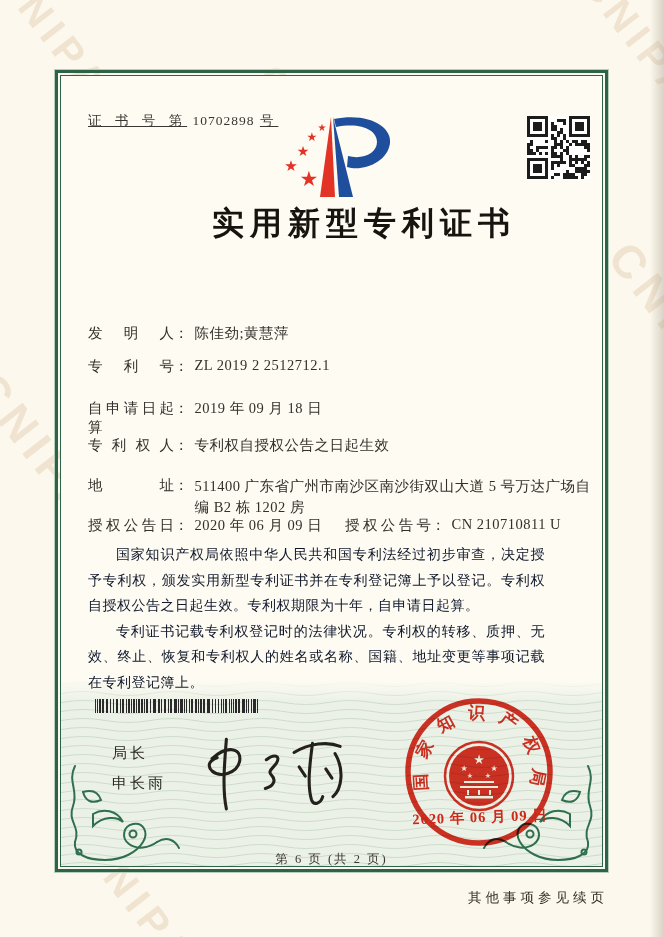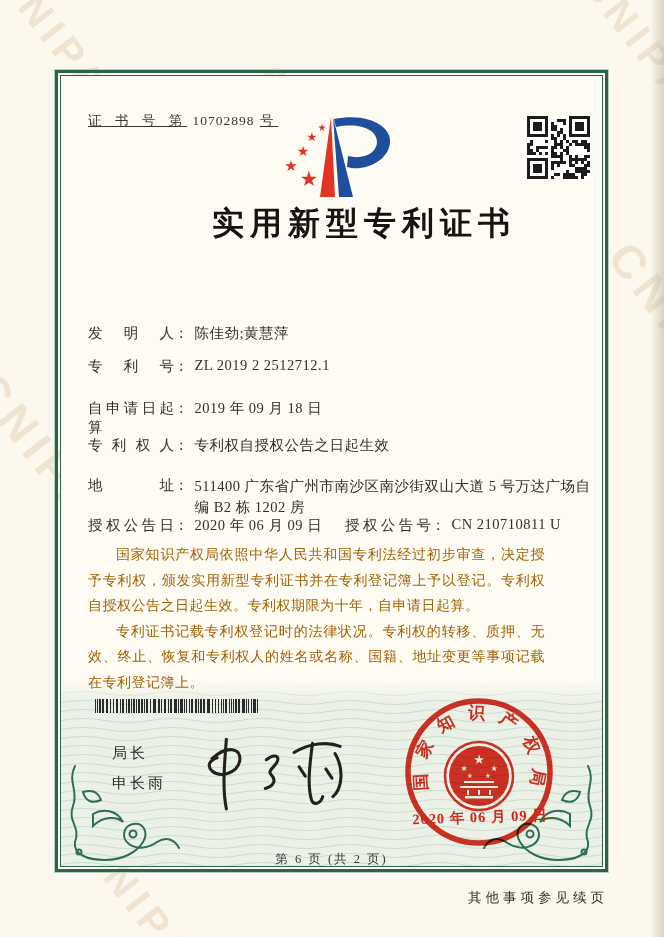--- a/index.html
+++ b/index.html
@@ -75,21 +75,21 @@
   .flabel {
     display: inline-block; width: 86px;
     text-align: justify; text-align-last: justify;
     vertical-align: top;
   }
   .fcolon { margin-right: 6px; vertical-align: top; }
   .fvalue { letter-spacing: 0.5px; vertical-align: top; }
   .fvalue.wrap { display: inline-block; width: 402px; line-height: 21px; }
   .subgroup { position: absolute; left: 257px; top: 0; white-space: nowrap; }
 
-  .paras { left: 88px; top: 542px; width: 457px; font-size: 14px; color: #a16207; }
+  .paras { left: 88px; top: 542px; width: 457px; font-size: 14px; color: #0f172a; }
   .paras p {
     text-indent: 2em; line-height: 25.5px;
     text-align: justify; letter-spacing: 0.5px;
   }
 
   .barcode { left: 95px; top: 699px; width: 168px; height: 14px; z-index: 2; }
 
   .sig-title { left: 112px; top: 744px; font-size: 15px; letter-spacing: 3px; color: #2b2823; z-index: 2; }
   .sig-name  { left: 112px; top: 774px; font-size: 15px; letter-spacing: 3px; color: #2b2823; z-index: 2; }
   .sig-hand  { left: 185px; top: 730px; width: 175px; height: 82px; z-index: 2; }

